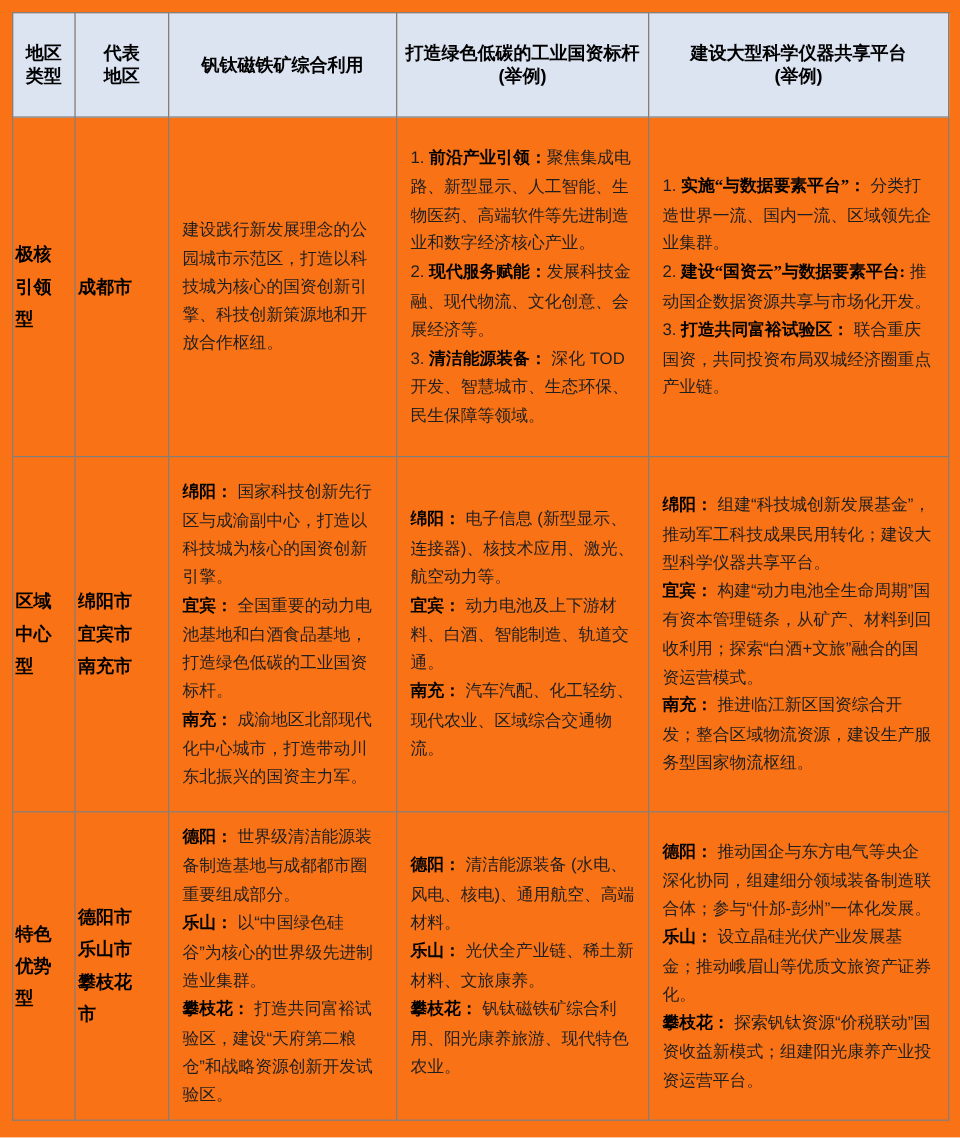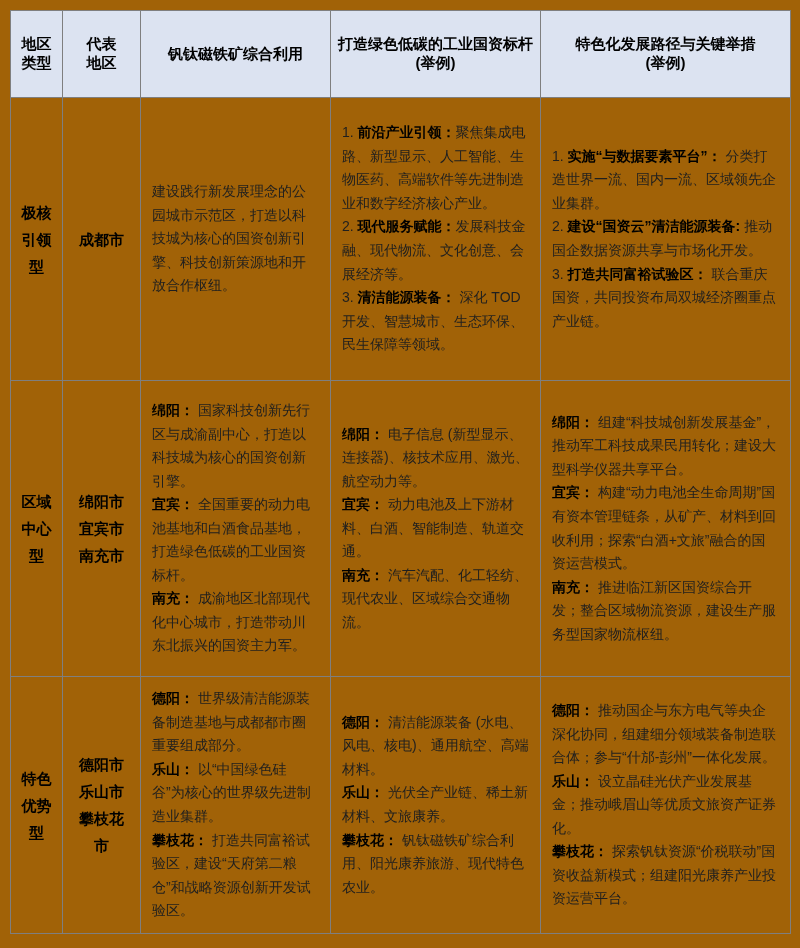--- a/index.html
+++ b/index.html
@@ -1,32 +1,32 @@
 <!DOCTYPE html>
 <html><head>
 <meta charset="utf-8">
 <style>
   html,body { margin:0; padding:0; background:#ffffff;
     font-family:"Liberation Sans","DejaVu Sans",sans-serif; }
-  .page { width:800px; height:948px; box-sizing:border-box; padding:10px; background:#a16207; overflow:hidden; }
+  .page { width:800px; height:948px; box-sizing:border-box; padding:10px; background:#f97316; overflow:hidden; }
   table.info-table { border-collapse:collapse; table-layout:fixed; width:780px; }
   th, td { border:1px solid #7f7f7f; box-sizing:border-box; }
   thead tr { height:87px; }
   tbody tr:nth-child(1) { height:283px; }
   tbody tr:nth-child(2) { height:296px; }
   tbody tr:nth-child(3) { height:257px; }
   th { background:#dce3f1; font-weight:bold; font-size:15px; color:#000;
        text-align:center; vertical-align:middle; padding:6px 4px; }
   th .hline + .hline { margin-top:0; }
   td { font-size:14px; color:#1f1f1f; vertical-align:middle;
        padding:8px 11px; line-height:1.68; }
-  td.center-cell { text-align:center; font-weight:bold; font-size:15px;
+  td.center-cell { text-align:left; font-weight:bold; font-size:15px;
        color:#000; padding:20px 2px; line-height:1.8; }
   td.text-cell p { margin:0; text-align:left; }
-  td.text-cell b { color:#000; }
+  td.text-cell b { color:#000;font-family:Liberation Serif, serif; }
 </style>
 </head>
 <body>
 
 <div class="page">
   <table class="info-table">
     <colgroup>
       <col style="width:52px">
       <col style="width:78px">
       <col style="width:190px">
@@ -44,21 +44,21 @@
             <div class="hline">地区</div>
           </th>
           <th>
             <div class="hline">钒钛磁铁矿综合利用</div>
           </th>
           <th>
             <div class="hline">打造绿色低碳的工业国资标杆</div>
             <div class="hline">(举例)</div>
           </th>
           <th>
-            <div class="hline">特色化发展路径与关键举措</div>
+            <div class="hline">建设大型科学仪器共享平台</div>
             <div class="hline">(举例)</div>
           </th>
         </tr>
     </thead>
     <tbody>
         <tr>
           <td class="center-cell">
             <div>极核</div>
             <div>引领</div>
             <div>型</div>
@@ -69,21 +69,21 @@
           <td class="text-cell">
             <p>建设践行新发展理念的公园城市示范区，打造以科技城为核心的国资创新引擎、科技创新策源地和开放合作枢纽。</p>
           </td>
           <td class="text-cell">
             <p>1. <b>前沿产业引领：</b>聚焦集成电路、新型显示、人工智能、生物医药、高端软件等先进制造业和数字经济核心产业。</p>
             <p>2. <b>现代服务赋能：</b>发展科技金融、现代物流、文化创意、会展经济等。</p>
             <p>3. <b>清洁能源装备：</b> 深化 TOD 开发、智慧城市、生态环保、民生保障等领域。</p>
           </td>
           <td class="text-cell">
             <p>1. <b>实施“与数据要素平台”：</b> 分类打造世界一流、国内一流、区域领先企业集群。</p>
-            <p>2. <b>建设“国资云”清洁能源装备:</b> 推动国企数据资源共享与市场化开发。</p>
+            <p>2. <b>建设“国资云”与数据要素平台:</b> 推动国企数据资源共享与市场化开发。</p>
             <p>3. <b>打造共同富裕试验区：</b> 联合重庆国资，共同投资布局双城经济圈重点产业链。</p>
           </td>
         </tr>
         <tr>
           <td class="center-cell">
             <div>区域</div>
             <div>中心</div>
             <div>型</div>
           </td>
           <td class="center-cell">

